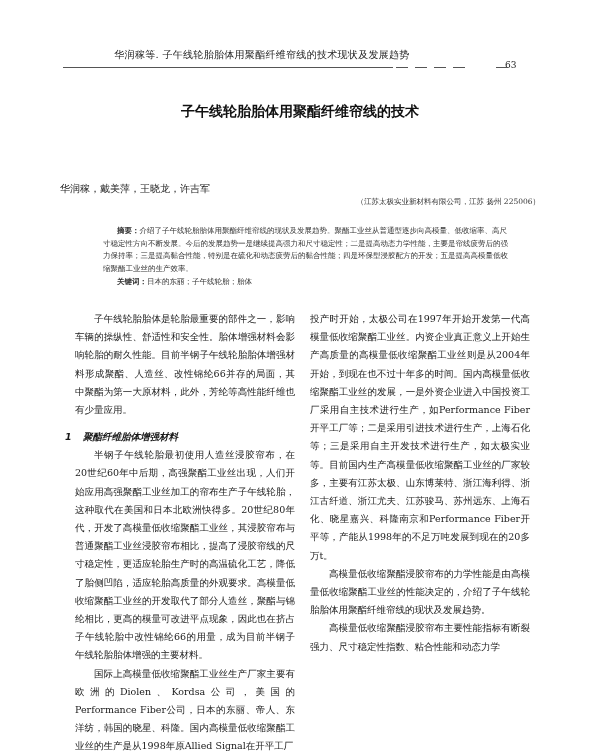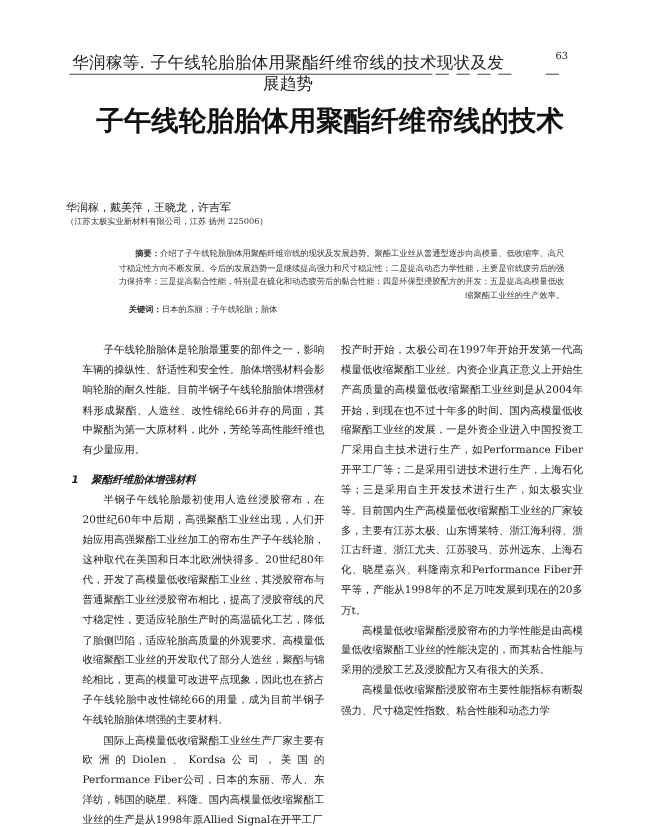--- a/index.html
+++ b/index.html
@@ -2,45 +2,45 @@
 <html><head>
   <meta charset="utf-8">
   <style>
     html, body { margin: 0; padding: 0; background: #ffffff; }
     body {
       width: 600px; height: 751px; position: relative; overflow: hidden;
       font-family: "DejaVu Serif", "Liberation Serif", serif; color: #1a1a1a;
     }
     .running-head {
       position: absolute; left: 62px; top: 48px; width: 400px;
-      font-size: 15px; text-align: center; letter-spacing: 0.3px; color: #222;
+      font-size: 10px; text-align: center; letter-spacing: 0.3px; color: #222;
     }
     .page-number {
-      position: absolute; left: 505px; top: 47px; font-size: 9px; color: #222;
+      position: absolute; left: 505px; top: 60px; font-size: 9px; color: #222;
     }
     .head-rule {
       position: absolute; left: 63px; top: 67px; width: 330px; height: 1px; background: #555;
     }
     .head-dash { position: absolute; top: 67px; width: 12px; height: 1px; background: #555; }
     .title {
       position: absolute; left: 60px; top: 97px; width: 480px; text-align: center;
-      font-family: Liberation Serif, serif; font-weight: bold; font-size: 25px;
+      font-family: Liberation Sans, sans-serif; font-weight: bold; font-size: 14px;
       line-height: 28px; color: #111;
     }
     .authors {
       position: absolute; left: 60px; top: 182px; width: 480px; text-align: left;
       font-size: 10px; color: #222;
     }
     .affiliation {
-      position: absolute; left: 60px; top: 197px; width: 480px; text-align: left;
+      position: absolute; left: 60px; top: 197px; width: 480px; text-align: right;
       font-size: 7.5px; color: #333;
     }
     .abstract {
       position: absolute; left: 103px; top: 225px; width: 410px;
-      font-size: 7.5px; line-height: 12.5px; color: #333; text-indent: 14px; text-align: right;
+      font-size: 7.5px; line-height: 12.5px; color: #333; text-indent: 14px;
     }
     .abstract .label { font-weight: bold; }
     .keywords {
       position: absolute; left: 103px; top: 276px; width: 410px;
       font-size: 7.5px; line-height: 12px; color: #333; text-indent: 14px;
     }
     .keywords .label { font-weight: bold; }
     .col {
       position: absolute; top: 310px; width: 220px;
       font-size: 9.5px; line-height: 18.2px; color: #1a1a1a; text-align: justify;
@@ -86,15 +86,15 @@
   <p>子午线轮胎胎体是轮胎最重要的部件之一，影响车辆的操纵性、舒适性和安全性。胎体增强材料会影响轮胎的耐久性能。目前半钢子午线轮胎胎体增强材料形成聚酯、人造丝、改性锦纶66并存的局面，其中聚酯为第一大原材料，此外，芳纶等高性能纤维也有少量应用。</p>
   <div class="section-heading">
     <span class="num">1</span><span>聚酯纤维胎体增强材料</span>
   </div>
   <p>半钢子午线轮胎最初使用人造丝浸胶帘布，在20世纪60年中后期，高强聚酯工业丝出现，人们开始应用高强聚酯工业丝加工的帘布生产子午线轮胎，这种取代在美国和日本北欧洲快得多。20世纪80年代，开发了高模量低收缩聚酯工业丝，其浸胶帘布与普通聚酯工业丝浸胶帘布相比，提高了浸胶帘线的尺寸稳定性，更适应轮胎生产时的高温硫化工艺，降低了胎侧凹陷，适应轮胎高质量的外观要求。高模量低收缩聚酯工业丝的开发取代了部分人造丝，聚酯与锦纶相比，更高的模量可改进平点现象，因此也在挤占子午线轮胎中改性锦纶66的用量，成为目前半钢子午线轮胎胎体增强的主要材料。</p>
   <p>国际上高模量低收缩聚酯工业丝生产厂家主要有欧洲的Diolen、Kordsa公司，美国的Performance Fiber公司，日本的东丽、帝人、东洋纺，韩国的晓星、科隆。国内高模量低收缩聚酯工业丝的生产是从1998年原Allied Signal在开平工厂</p>
 </div>
 
 <div class="col col-right">
   <p class="cont">投产时开始，太极公司在1997年开始开发第一代高模量低收缩聚酯工业丝。内资企业真正意义上开始生产高质量的高模量低收缩聚酯工业丝则是从2004年开始，到现在也不过十年多的时间。国内高模量低收缩聚酯工业丝的发展，一是外资企业进入中国投资工厂采用自主技术进行生产，如Performance Fiber开平工厂等；二是采用引进技术进行生产，上海石化等；三是采用自主开发技术进行生产，如太极实业等。目前国内生产高模量低收缩聚酯工业丝的厂家较多，主要有江苏太极、山东博莱特、浙江海利得、浙江古纤道、浙江尤夫、江苏骏马、苏州远东、上海石化、晓星嘉兴、科隆南京和Performance Fiber开平等，产能从1998年的不足万吨发展到现在的20多万t。</p>
-  <p>高模量低收缩聚酯浸胶帘布的力学性能是由高模量低收缩聚酯工业丝的性能决定的，而其粘合性能与采用的浸胶工艺及浸胶配方又有很大的关系。</p>
+  <p>高模量低收缩聚酯浸胶帘布的力学性能是由高模量低收缩聚酯工业丝的性能决定的，介绍了子午线轮胎胎体用聚酯纤维帘线的现状及发展趋势。</p>
   <p>高模量低收缩聚酯浸胶帘布主要性能指标有断裂强力、尺寸稳定性指数、粘合性能和动态力学</p>
 </div>
 
 </body></html>

